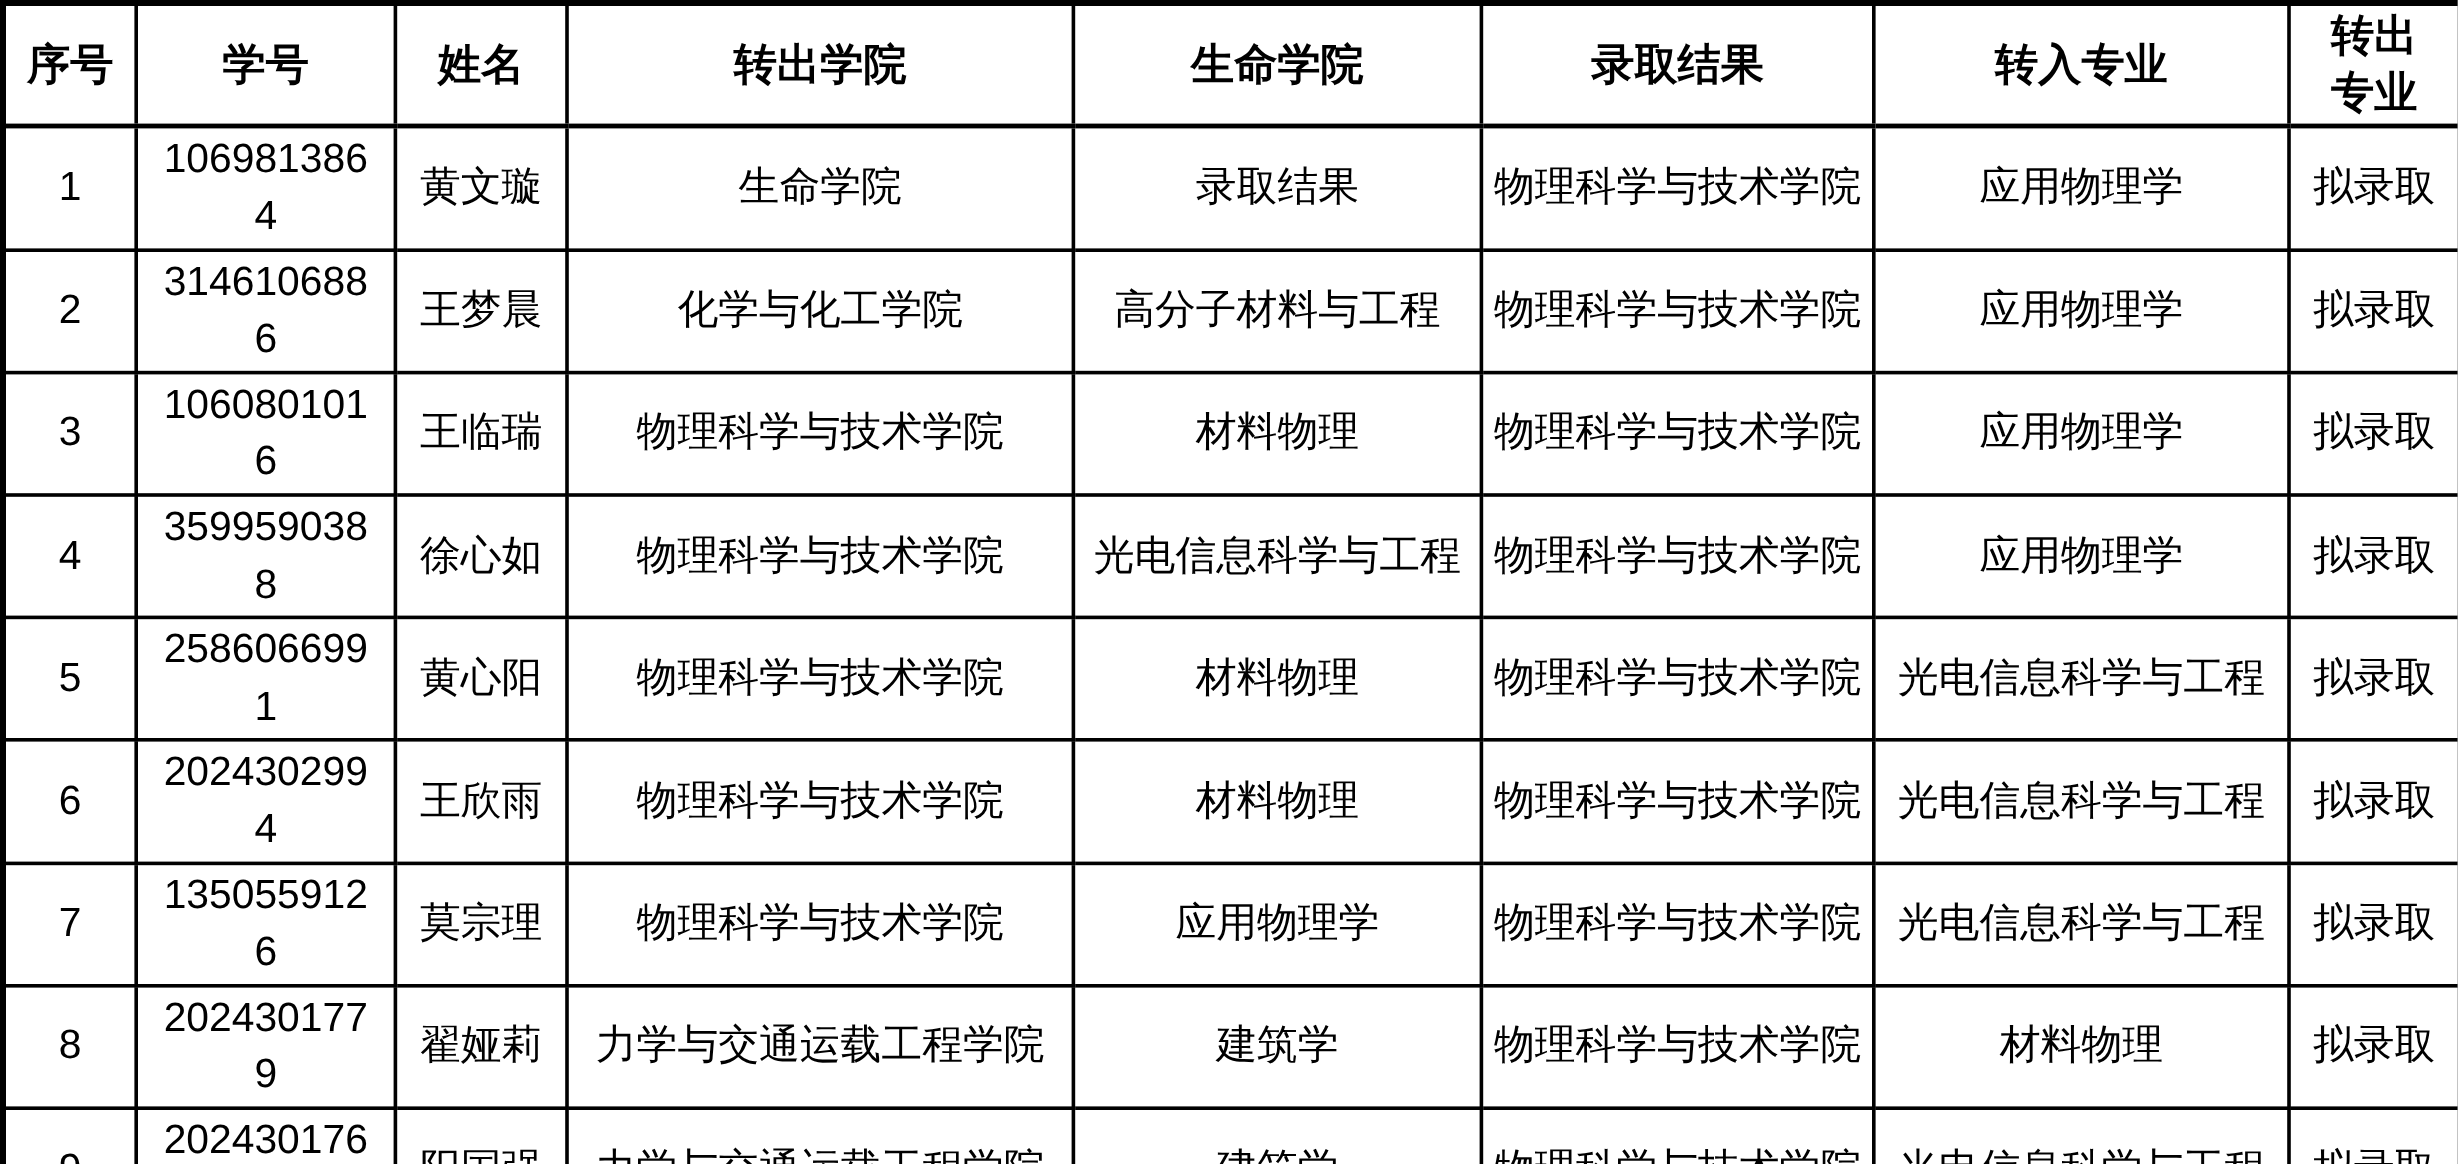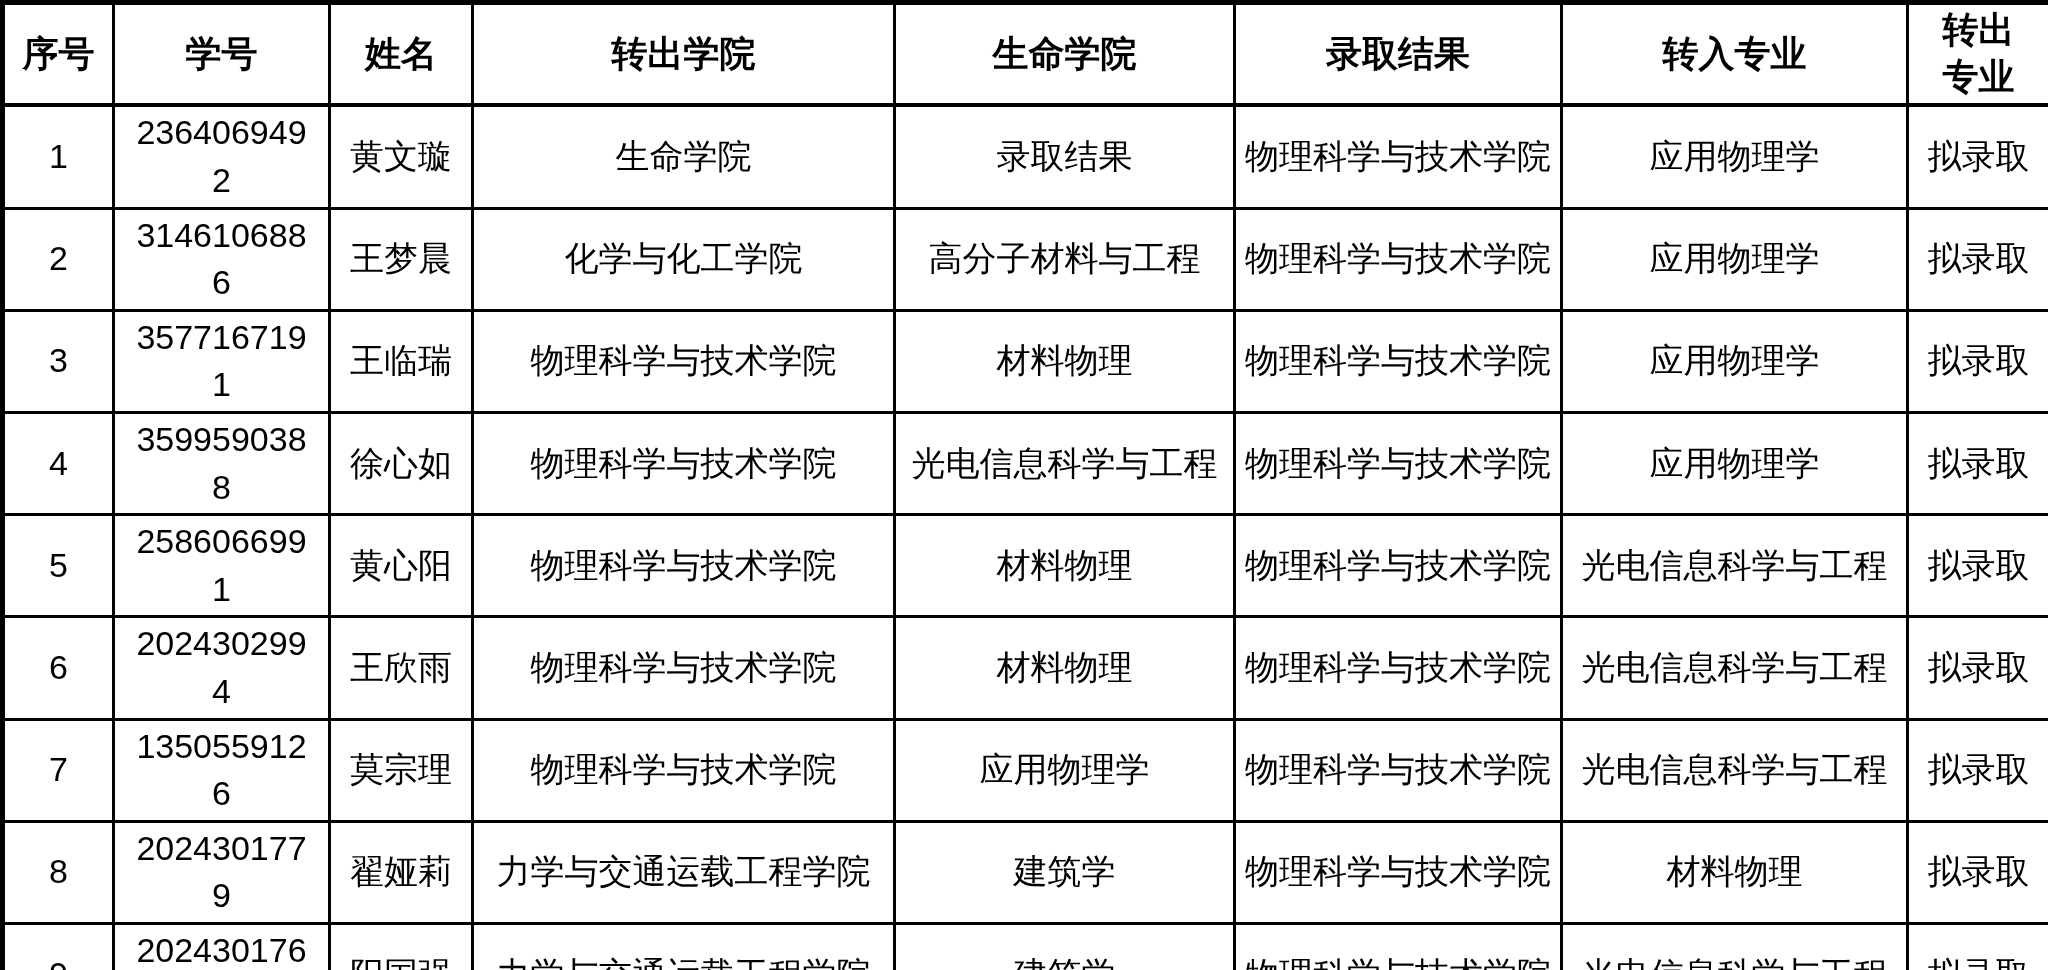--- a/index.html
+++ b/index.html
@@ -85,41 +85,41 @@
         <th class="col-from_college">转出学院</th>
         <th class="col-from_major">生命学院</th>
         <th class="col-to_college">录取结果</th>
         <th class="col-to_major">转入专业</th>
         <th class="col-result"><span class="hdr-wrap">转出专业</span></th>
       </tr>
   </thead>
   <tbody>
       <tr>
         <td class="col-index">1</td>
-        <td class="col-student_id"><span class="id-wrap">2364069492</span></td>
+        <td class="col-student_id"><span class="id-wrap">1069813864</span></td>
         <td class="col-name">黄文璇</td>
         <td class="col-from_college">生命学院</td>
         <td class="col-from_major">录取结果</td>
         <td class="col-to_college">物理科学与技术学院</td>
         <td class="col-to_major">应用物理学</td>
         <td class="col-result">拟录取</td>
       </tr>
       <tr>
         <td class="col-index">2</td>
         <td class="col-student_id"><span class="id-wrap">3146106886</span></td>
         <td class="col-name">王梦晨</td>
         <td class="col-from_college">化学与化工学院</td>
         <td class="col-from_major">高分子材料与工程</td>
         <td class="col-to_college">物理科学与技术学院</td>
         <td class="col-to_major">应用物理学</td>
         <td class="col-result">拟录取</td>
       </tr>
       <tr>
         <td class="col-index">3</td>
-        <td class="col-student_id"><span class="id-wrap">3577167191</span></td>
+        <td class="col-student_id"><span class="id-wrap">1060801016</span></td>
         <td class="col-name">王临瑞</td>
         <td class="col-from_college">物理科学与技术学院</td>
         <td class="col-from_major">材料物理</td>
         <td class="col-to_college">物理科学与技术学院</td>
         <td class="col-to_major">应用物理学</td>
         <td class="col-result">拟录取</td>
       </tr>
       <tr>
         <td class="col-index">4</td>
         <td class="col-student_id"><span class="id-wrap">3599590388</span></td>

